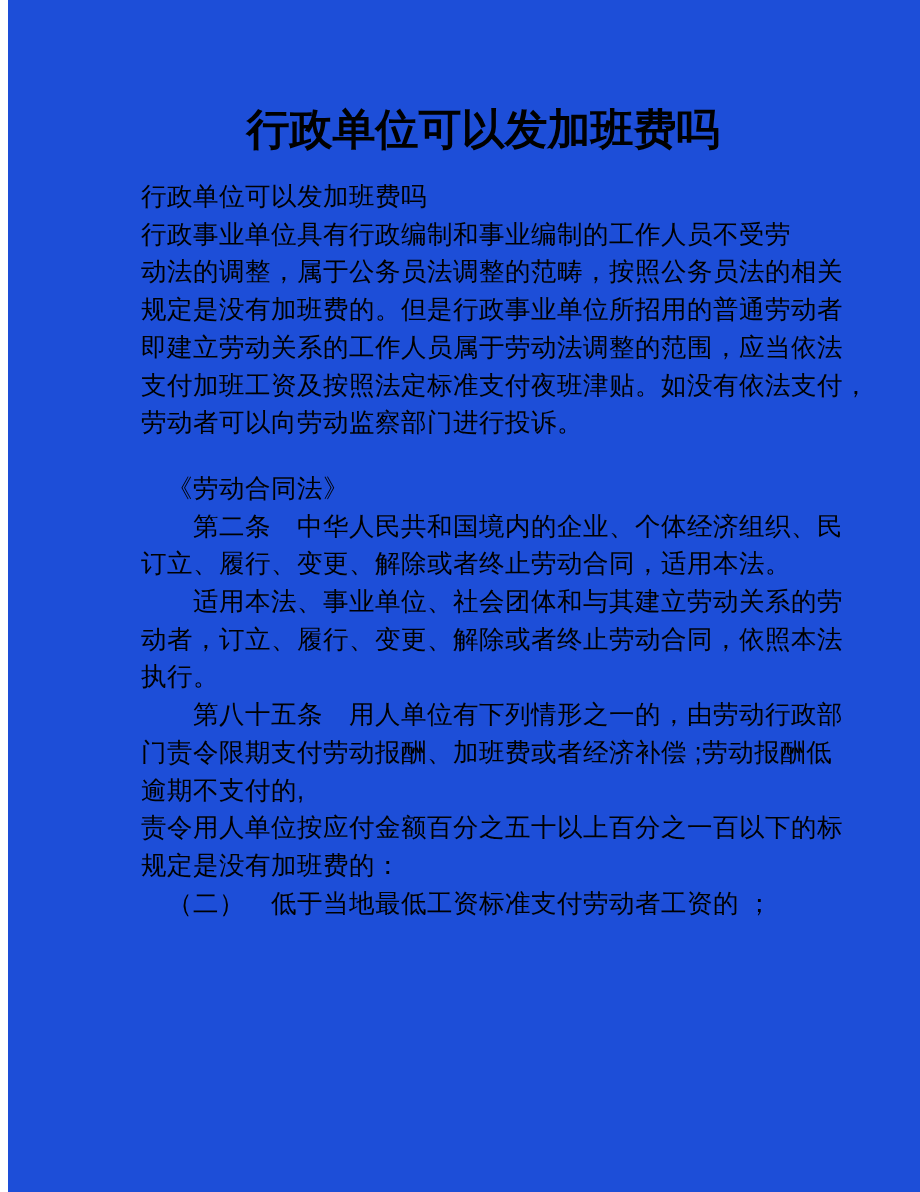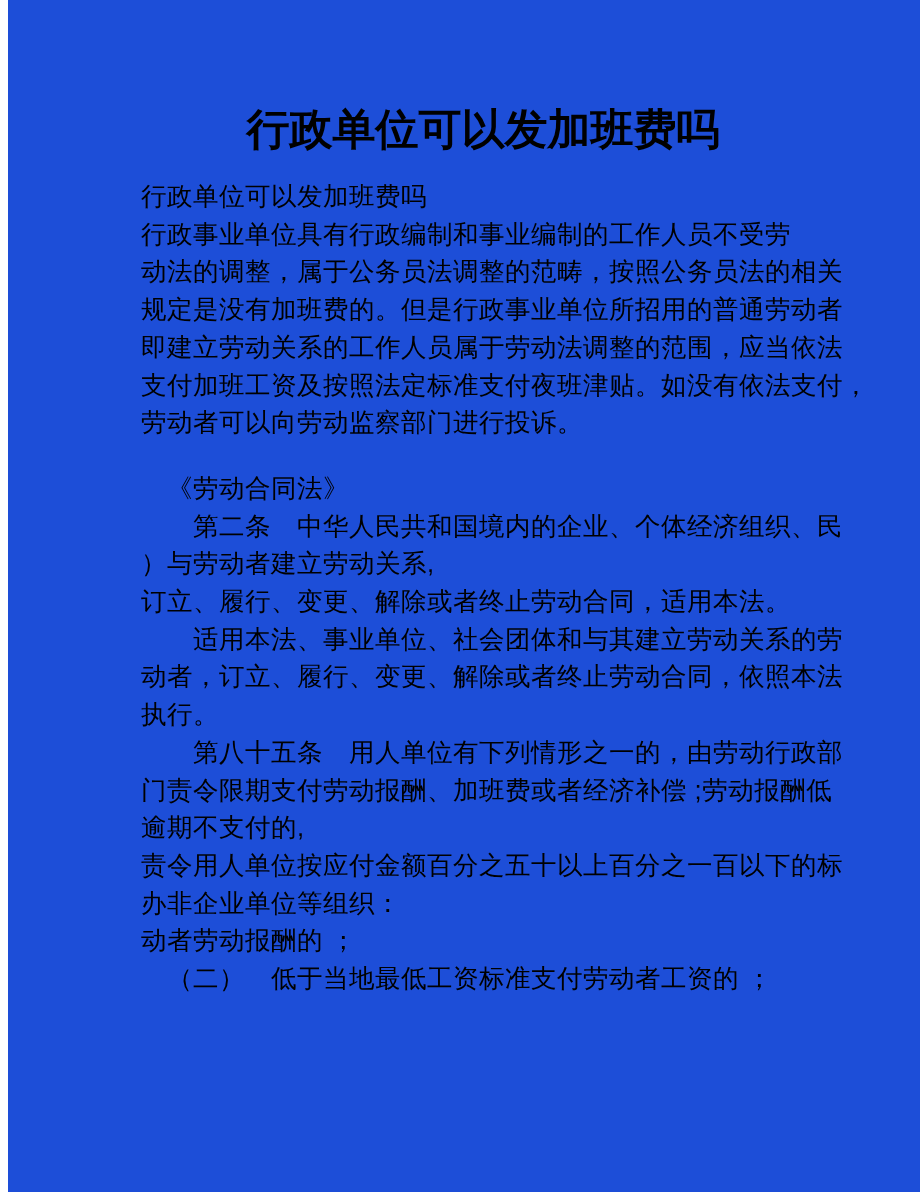--- a/index.html
+++ b/index.html
@@ -57,27 +57,25 @@
         <div class="line">行政单位可以发加班费吗</div>
         <div class="line">行政事业单位具有行政编制和事业编制的工作人员不受劳</div>
         <div class="line">动法的调整，属于公务员法调整的范畴，按照公务员法的相关</div>
         <div class="line">规定是没有加班费的。但是行政事业单位所招用的普通劳动者</div>
         <div class="line">即建立劳动关系的工作人员属于劳动法调整的范围，应当依法</div>
         <div class="line">支付加班工资及按照法定标准支付夜班津贴。如没有依法支付，</div>
         <div class="line">劳动者可以向劳动监察部门进行投诉。</div>
         <div class="line blank"></div>
         <div class="line">　《劳动合同法》</div>
         <div class="line">　　第二条　中华人民共和国境内的企业、个体经济组织、民</div>
-        <div class="line">）与劳动者建立劳动关系,</div>
         <div class="line">订立、履行、变更、解除或者终止劳动合同，适用本法。</div>
         <div class="line">　　适用本法、事业单位、社会团体和与其建立劳动关系的劳</div>
         <div class="line">动者，订立、履行、变更、解除或者终止劳动合同，依照本法</div>
         <div class="line">执行。</div>
         <div class="line">　　第八十五条　用人单位有下列情形之一的，由劳动行政部</div>
         <div class="line">门责令限期支付劳动报酬、加班费或者经济补偿 ;劳动报酬低</div>
         <div class="line">逾期不支付的,</div>
         <div class="line">责令用人单位按应付金额百分之五十以上百分之一百以下的标</div>
-        <div class="line">办非企业单位等组织：</div>
-        <div class="line">动者劳动报酬的 ；</div>
+        <div class="line">规定是没有加班费的：</div>
         <div class="line">　（二）　低于当地最低工资标准支付劳动者工资的 ；</div>
       </div>
   </div>
 </div>
 
 </body></html>

